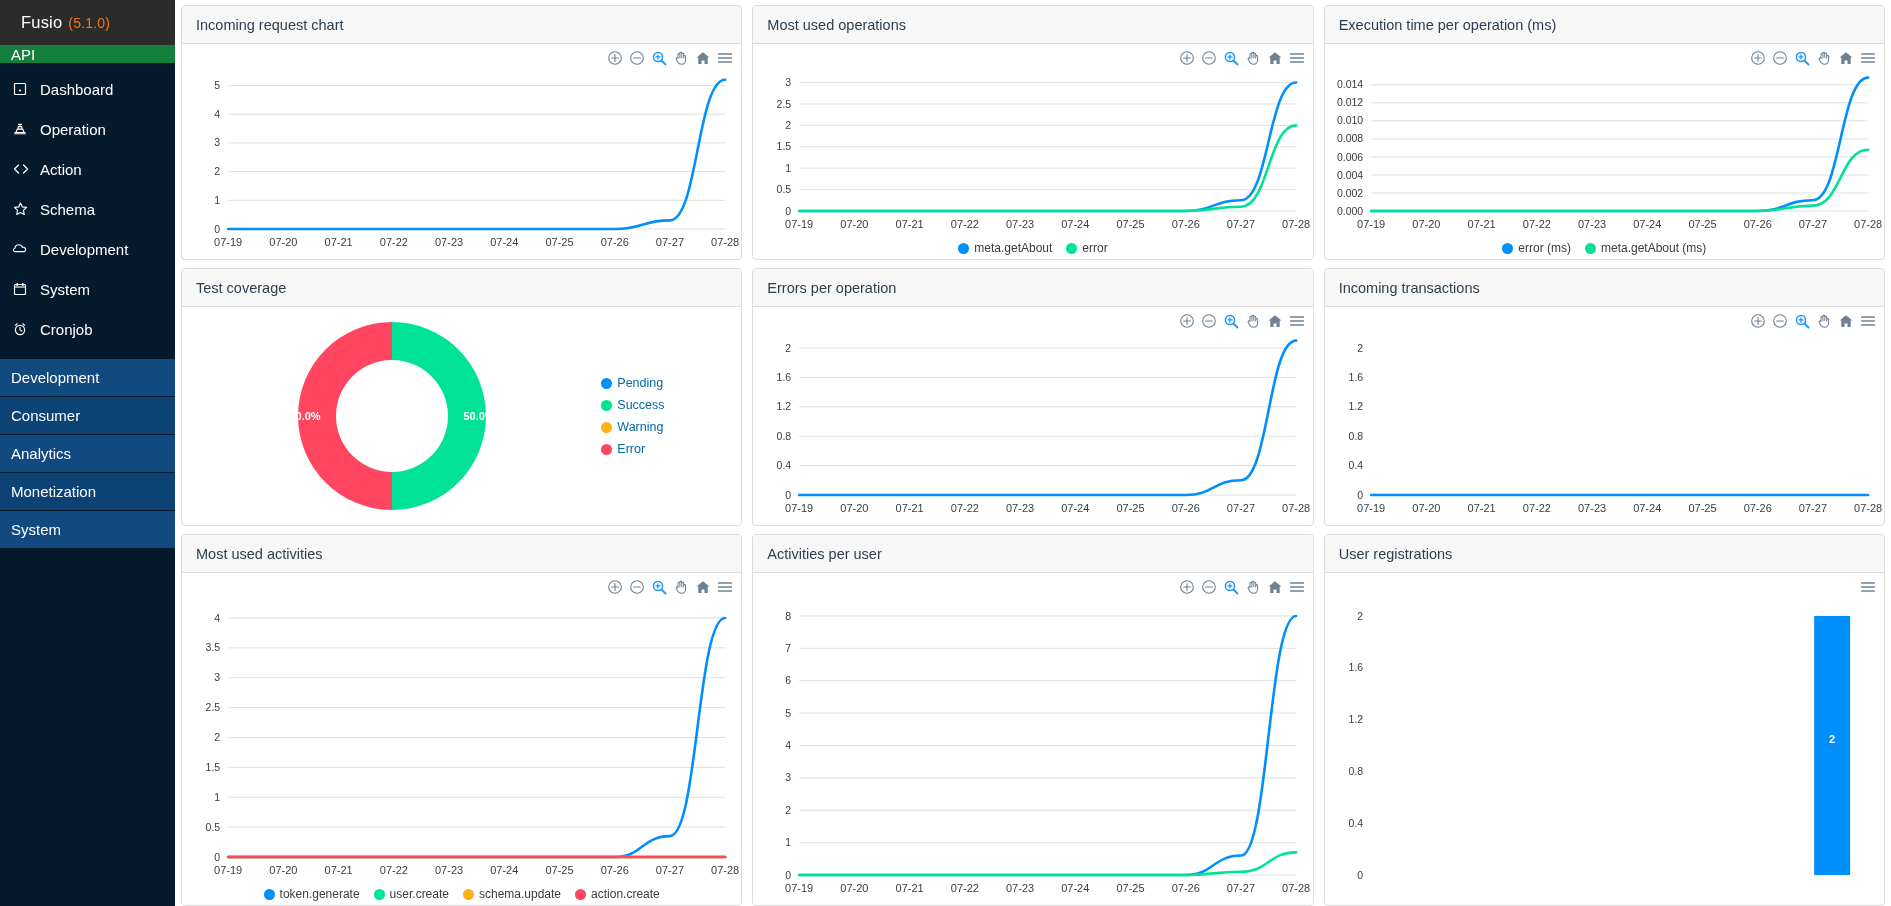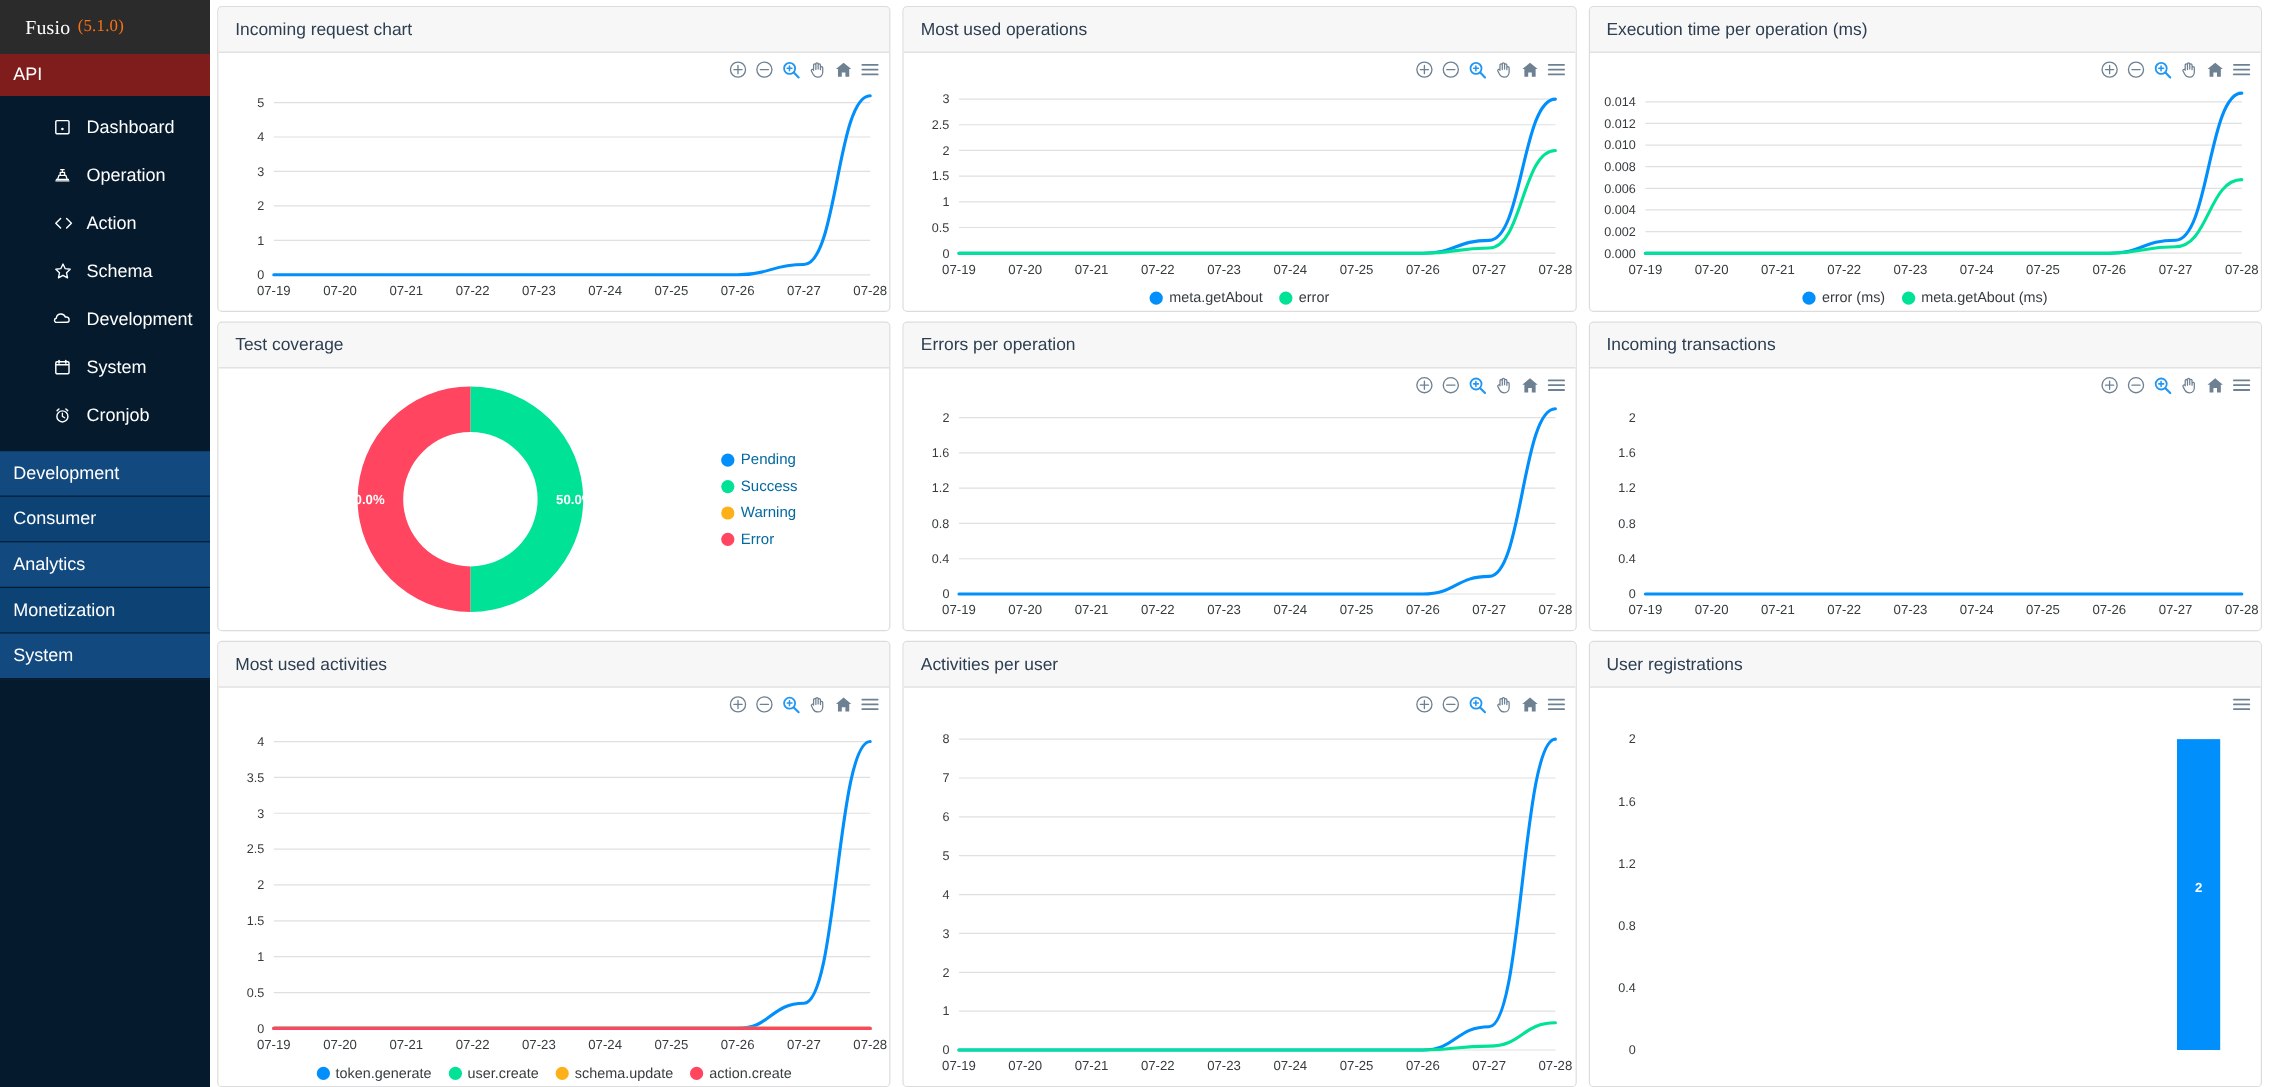--- a/index.html
+++ b/index.html
@@ -15,29 +15,29 @@
 
   
   #sidebar {
     width: 175px; min-width: 175px; height: 906px;
     background: #061a2e;
     display: flex; flex-direction: column;
   }
   .brand {
     height: 45px; background: #2b2b2b; color: #ffffff;
     display: flex; align-items: center; padding-left: 21px;
-    font-size: 16.5px; letter-spacing: .2px; font-family: Liberation Serif, serif;
+    font-size: 16.5px; letter-spacing: .2px;
   }
   .brand .ver { color: #f97316; font-size: 14px; margin-left: 6px; }
   .nav-head {
-    height: 35px; background: #7f1d1d; color: #ffffff;
+    height: 18px; background: #15803d; color: #ffffff;
     display: flex; align-items: center; padding-left: 11px;
     font-size: 15px;
   }
-  .nav-list { padding: 6px 0 10px 0; margin-left: 32px; }
+  .nav-list { padding: 6px 0 10px 0; }
   .nav-item {
     height: 40px; display: flex; align-items: center;
     padding-left: 12px; color: #ffffff; font-size: 15px;
     cursor: pointer;
   }
   .nav-item .ico {
     width: 26px; min-width: 26px; display: inline-flex;
     align-items: center; justify-content: flex-start;
     color: #ffffff;
   }

